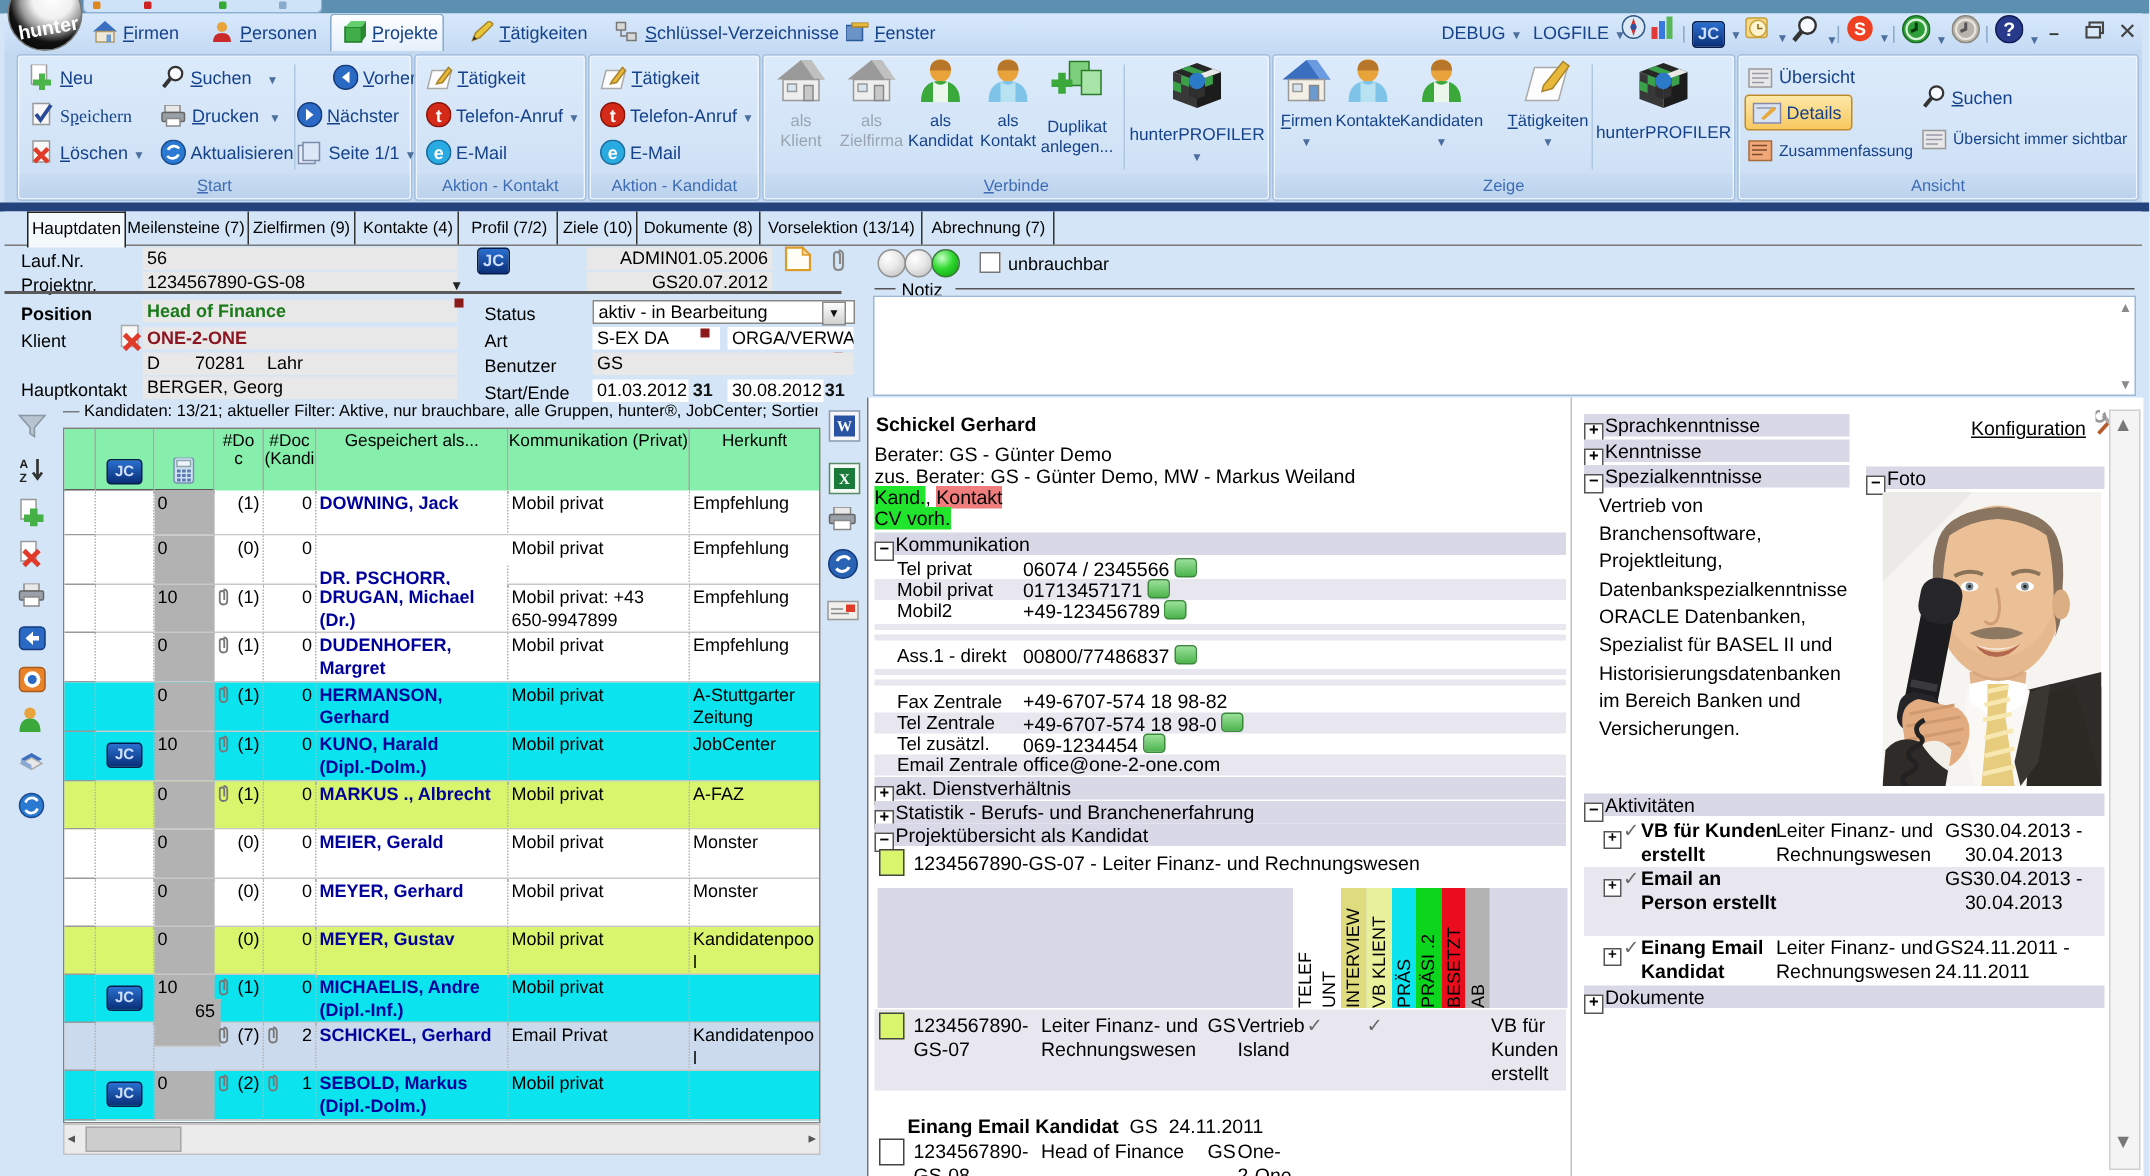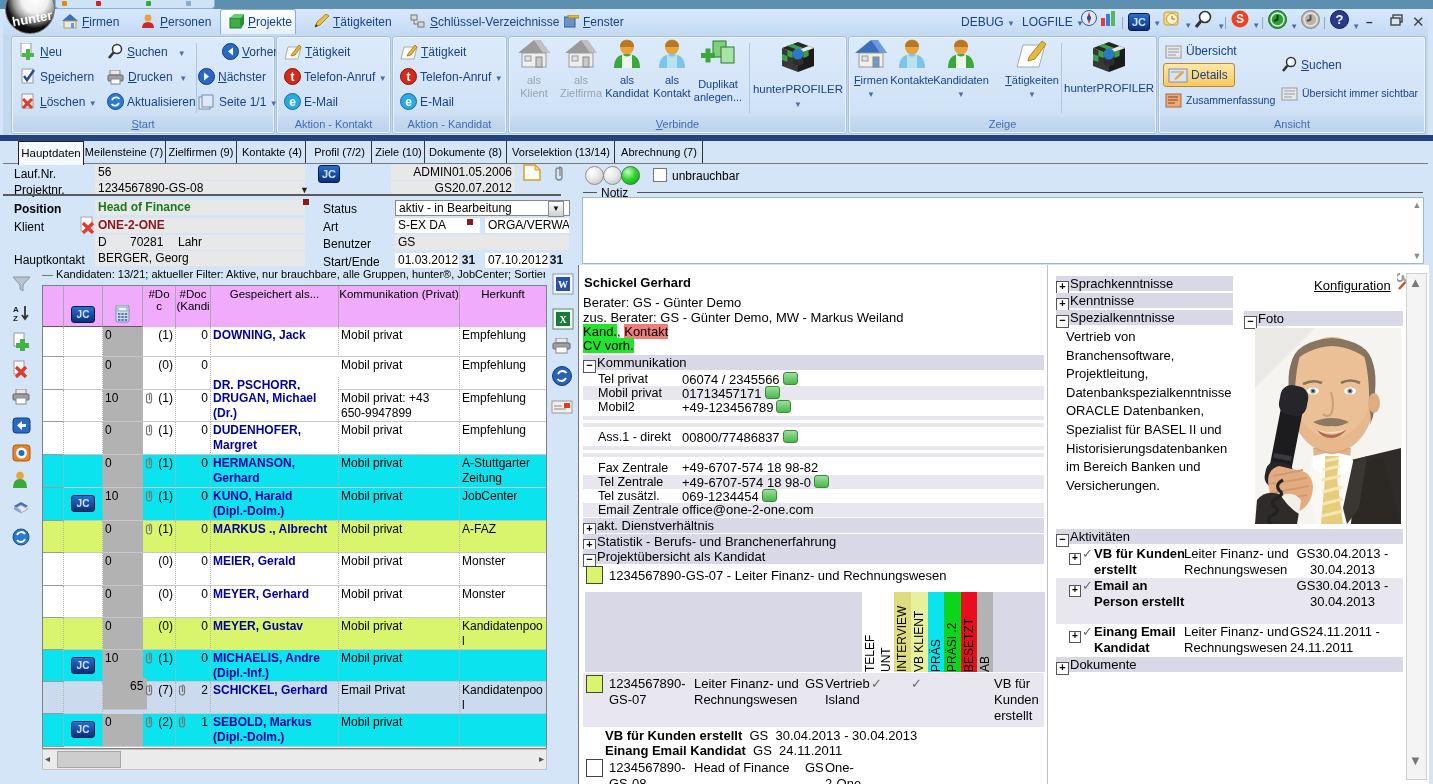--- a/index.html
+++ b/index.html
@@ -40,21 +40,21 @@
 #hline1{left:0;top:31px;width:558px;height:2px;background:#5a5a5a;}
 .cal31{position:absolute;width:15px;height:14px;font-weight:bold;font-size:12px;line-height:14px;text-align:center;color:#111;}
 
 .tl{position:absolute;width:17px;height:17px;border-radius:50%;border:1px solid #909090;background:radial-gradient(circle at 35% 30%,#ffffff 0%,#e8e8e8 45%,#b8b8b8 100%);}
 .tlg{background:radial-gradient(circle at 35% 30%,#c8ffc8 0%,#30d930 45%,#089808 100%);border-color:#3a7a3a;}
 
 #notizbox{left:582px;top:197px;width:840px;height:65px;background:#fff;border:1px solid #9db8d4;}
 .scar{position:absolute;color:#8a8a8a;font-size:9px;width:12px;text-align:center;}
 
 #tblwrap{left:42px;top:285px;width:503px;height:462px;background:#fff;border:1px solid #808080;}
-.th{position:absolute;background:#f0abfc;border-right:1px solid #a8a8a8;border-bottom:2px solid #5a5a5a;text-align:center;font-size:11.5px;color:#000;overflow:hidden;}
+.th{position:absolute;background:#86efac;border-right:1px solid #a8a8a8;border-bottom:2px solid #5a5a5a;text-align:center;font-size:11.5px;color:#000;overflow:hidden;}
 .td{position:absolute;border-right:1px dotted #b4b4b4;border-bottom:1px solid #c8c8c8;overflow:hidden;font-size:12px;padding:1px 2px;box-sizing:border-box;}
 .nm{color:#00009a;font-weight:bold;}
 .graycol{background:#b2b2b2;}
 .jcicon{display:inline-block;width:22px;height:15px;background:linear-gradient(#2a6fd0,#0a2f78);border:1px solid #061c4a;border-radius:3px;color:#cfe0ff;font-weight:bold;font-size:10px;line-height:15px;text-align:center;letter-spacing:0;}
 #hscroll{left:42px;top:749px;width:503px;height:19px;background:#ebebeb;border:1px solid #c2c2c2;}
 #hthumb{left:14px;top:1px;width:62px;height:15px;background:#cdcdcd;border:1px solid #a8a8a8;}
 
 .sic{position:absolute;width:19px;height:19px;}
 
 #midpanel{left:578px;top:265px;width:469px;height:519px;background:#fff;border-left:1px solid #777;}
@@ -166,21 +166,21 @@
       </svg></div>
 <div class="mtab" style="left:1412px;color:#444;font-size:15px;">✕</div>
 
 <div class="abs" id="ribbon">
       <div class="rgroup" style="left:8px;width:262px;">
         <div class="rbtn" style="left:8px;top:4px;"><span class="ri"><svg width="17" height="17">
               <rect x="1" y="0" width="10" height="13" fill="#fff" stroke="#999"></rect>
               <rect x="6" y="6" width="4" height="11" fill="#4bb44b"></rect>
               <rect x="2" y="10" width="12" height="4" fill="#4bb44b"></rect>
             </svg></span><u>N</u>eu</div>
-        <div class="rbtn" style="left:8px;top:29px;"><span class="ri"><svg width="17" height="17">
+        <div class="rbtn" style="left:8px;top:29px;font-family:Liberation Serif, serif;"><span class="ri"><svg width="17" height="17">
               <rect x="2" y="1" width="11" height="14" fill="#f8f8f8" stroke="#999"></rect>
               <path d="M4,8 L7,12 L14,2" stroke="#2a4a9a" stroke-width="2.5" fill="none"></path>
             </svg></span>S<u>p</u>eichern</div>
         <div class="rbtn" style="left:8px;top:54px;"><span class="ri"><svg width="17" height="17">
               <rect x="2" y="1" width="11" height="14" fill="#f8f8f8" stroke="#999"></rect>
               <path d="M3,6 L12,15 M12,6 L3,15" stroke="#e03a2a" stroke-width="3"></path>
             </svg></span><u>L</u>öschen <span class="dd">▼</span></div>
         <div class="rbtn" style="left:95px;top:4px;"><span class="ri"><svg width="17" height="17">
               <circle cx="10" cy="6" r="4.5" fill="#f8fbff" stroke="#333" stroke-width="1.5"></circle>
               <line x1="6.5" y1="9.5" x2="2" y2="15" stroke="#333" stroke-width="2.6"></line>
@@ -412,21 +412,21 @@
       <div class="flabel" style="left:320px;top:57px;">Art</div>
       <div class="ffield fwhite" style="left:392px;top:55px;width:79px;">S-EX DA</div>
       <div class="redsq" style="left:464px;top:56px;"></div>
       <div class="ffield fwhite" style="left:482px;top:55px;width:78px;">ORGA/VERWA</div>
       <div class="redsq" style="left:553px;top:72px;"></div>
       <div class="flabel" style="left:320px;top:74px;">Benutzer</div>
       <div class="ffield" style="left:392px;top:72px;width:168px;">GS</div>
       <div class="flabel" style="left:320px;top:92px;">Start/Ende</div>
       <div class="ffield fwhite" style="left:392px;top:90px;width:58px;">01.03.2012</div>
       <div class="cal31" style="left:458px;top:90px;">31</div>
-      <div class="ffield fwhite" style="left:482px;top:90px;width:58px;">07.10.2012</div>
+      <div class="ffield fwhite" style="left:482px;top:90px;width:58px;">30.08.2012</div>
       <div class="cal31" style="left:546px;top:90px;">31</div>
       <div class="tl" style="left:582px;top:3px;"></div>
       <div class="tl" style="left:600px;top:3px;"></div>
       <div class="tl tlg" style="left:618px;top:3px;"></div>
       <div style="position:absolute;left:650px;top:5px;width:12px;height:12px;background:#fff;border:1px solid #777;"></div>
       <div class="flabel" style="left:669px;top:6px;">unbrauchbar</div>
       <div style="position:absolute;left:580px;top:29px;width:14px;height:1px;background:#555;"></div>
       <div style="position:absolute;left:634px;top:29px;width:786px;height:1px;background:#555;"></div>
       <div class="flabel" style="left:598px;top:23px;">Notiz</div>
     </div>
@@ -643,21 +643,21 @@
         </svg><span style="float:right;">(1)</span></div>
       <div class="td" style="left:133px;top:364px;width:35px;height:32px;">
         <span style="float:right;">0</span>
       </div>
       <div class="td nm" style="left:168px;top:364px;width:128px;height:32px;line-height:15px;">MICHAELIS, Andre<br>(Dipl.-Inf.)</div>
       <div class="td" style="left:296px;top:364px;width:121px;height:32px;line-height:15px;">Mobil privat</div>
       <div class="td" style="left:417px;top:364px;width:86px;height:32px;line-height:15px;border-right:none;"></div>
       <div style="position:absolute;left:0;top:396px;width:503px;height:32px;background:#ccdaee;"></div>
       <div class="td" style="left:0;top:396px;width:21px;height:32px;border-bottom:1px solid #9a9a9a;"></div>
       <div class="td" style="left:21px;top:396px;width:39px;height:32px;text-align:center;"></div>
-      <div class="td graycol" style="left:60px;top:392px;width:44px;height:32px;padding-left:27px;">65</div>
+      <div class="td graycol" style="left:60px;top:380px;width:44px;height:32px;padding-left:27px;">65</div>
       <div class="td" style="left:100px;top:396px;width:33px;height:32px;"><svg width="8" height="13" style="vertical-align:-2px;">
           <path d="M4,2 Q6.5,2 6.5,4.5 L6.5,9.5 Q6.5,12 4,12 Q1.5,12 1.5,9.5 L1.5,4.5 Q1.5,3 3,3 Q4.5,3 4.5,4.5 L4.5,9" stroke="#777" fill="none" stroke-width="1.2"></path>
         </svg><span style="float:right;">(7)</span></div>
       <div class="td" style="left:133px;top:396px;width:35px;height:32px;"><svg width="8" height="13" style="vertical-align:-2px;">
           <path d="M4,2 Q6.5,2 6.5,4.5 L6.5,9.5 Q6.5,12 4,12 Q1.5,12 1.5,9.5 L1.5,4.5 Q1.5,3 3,3 Q4.5,3 4.5,4.5 L4.5,9" stroke="#777" fill="none" stroke-width="1.2"></path>
         </svg><span style="float:right;">2</span></div>
       <div class="td nm" style="left:168px;top:396px;width:128px;height:32px;line-height:15px;">SCHICKEL, Gerhard</div>
       <div class="td" style="left:296px;top:396px;width:121px;height:32px;line-height:15px;">Email Privat</div>
       <div class="td" style="left:417px;top:396px;width:86px;height:32px;line-height:15px;border-right:none;">Kandidatenpoo<br>l</div>
       <div style="position:absolute;left:0;top:428px;width:503px;height:33px;background:#0be3ee;"></div>
@@ -754,21 +754,20 @@
       </div>
       <div style="position:absolute;left:4px;top:408px;width:461px;height:54px;background:#e8e7f0;"></div>
       <div style="position:absolute;left:7px;top:410px;width:15px;height:16px;background:#d9f56e;border:1px solid #444;"></div>
       <div style="position:absolute;left:30px;top:411px;width:78px;font-size:13px;line-height:16px;">1234567890-GS-07</div>
       <div style="position:absolute;left:115px;top:411px;width:105px;font-size:13px;line-height:16px;">Leiter Finanz- und Rechnungswesen</div>
       <div style="position:absolute;left:226px;top:411px;font-size:13px;">GS</div>
       <div style="position:absolute;left:246px;top:411px;width:48px;font-size:13px;line-height:16px;">Vertrieb Island</div>
       <div class="chk" style="position:absolute;left:292px;top:411px;font-size:13px;">✓</div>
       <div class="chk" style="position:absolute;left:332px;top:411px;font-size:13px;">✓</div>
       <div style="position:absolute;left:415px;top:411px;width:50px;font-size:13px;line-height:16px;">VB für Kunden erstellt</div>
-      <div style="position:absolute;left:26px;top:463px;font-size:13px;"><b>VB für Kunden erstellt</b>&nbsp; GS&nbsp; 30.04.2013 - 30.04.2013</div>
       <div style="position:absolute;left:26px;top:478px;font-size:13px;"><b>Einang Email Kandidat</b>&nbsp; GS&nbsp; 24.11.2011</div>
       <div style="position:absolute;left:7px;top:494px;width:15px;height:16px;background:#fff;border:1px solid #444;"></div>
       <div style="position:absolute;left:30px;top:495px;width:78px;font-size:13px;line-height:16px;">1234567890-GS-08</div>
       <div style="position:absolute;left:115px;top:495px;width:105px;font-size:13px;line-height:16px;">Head of Finance</div>
       <div style="position:absolute;left:226px;top:495px;font-size:13px;">GS</div>
       <div style="position:absolute;left:246px;top:495px;width:40px;font-size:13px;line-height:16px;">One-2-One</div>
     </div>
     <div class="abs" style="left:545px;top:265px;width:33px;height:519px;">
       <div style="position:absolute;left:7px;top:8px;"><svg width="22" height="22">
           <rect x="1" y="1" width="20" height="20" fill="#f4f6fa" stroke="#8a9ab2"></rect>

